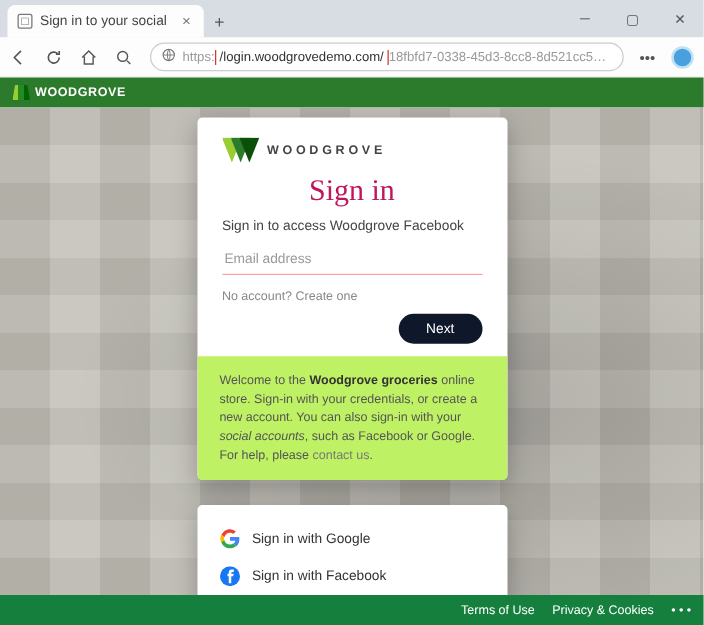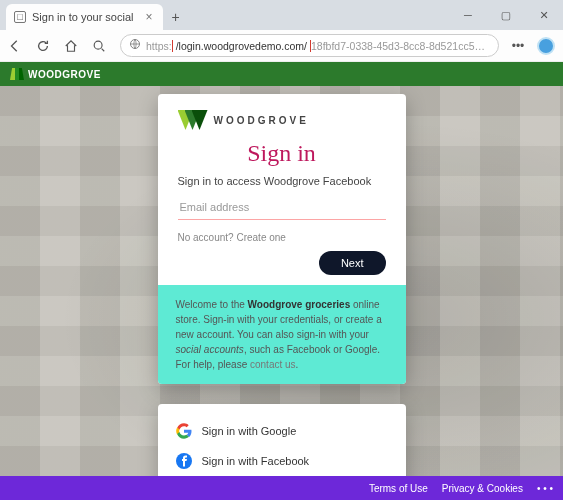--- a/index.html
+++ b/index.html
@@ -40,30 +40,30 @@
   .wood-logo .mark span:nth-child(3){ left:14px; background:#0a4f0a; }
   .wood-logo .txt { font-size: 10px; letter-spacing: 3px; color: #444; font-weight: 600;}
   h1.signin { font-family: Georgia, serif; font-size: 24px; color: #be185d; text-align: center; font-weight: normal; margin: 10px 0 8px;}
   .subhead { font-size: 11px; color: #444; margin-bottom: 10px;}
   .email-input { width: 100%; border: none; border-bottom: 1px solid #fca5a5; padding: 4px 2px 6px; font-size: 11px; color: #333; background: transparent; outline: none;}
   .email-input::placeholder { color: #999; }
   .noacct { font-size: 10px; color: #888; margin-top: 12px; }
   .noacct a { color: #888; text-decoration: none; }
   .next-row { display: flex; justify-content: flex-end; margin-top: 8px;}
   .next-btn { background: #0f172a; color: white; border: none; border-radius: 14px; padding: 6px 22px; font-size: 11px; font-weight: 500;}
-  .info { background: #5eead4; padding: 12px 18px; font-size: 10px; line-height: 1.5; color: #555;}
+  .info { background: #bef264; padding: 12px 18px; font-size: 10px; line-height: 1.5; color: #555;}
   .info b { color: #333; }
   .info i { font-style: italic; }
   .info a { color: #777; text-decoration: none; }
   .social-card { position: absolute; top: 318px; left: 50%; transform: translateX(-50%); width: 248px; background: #fff; border-radius: 4px; box-shadow: 0 6px 20px rgba(0,0,0,0.25); padding: 12px 16px;}
   .social-row { display: flex; align-items: center; gap: 10px; padding: 7px 2px; font-size: 11px; color: #333;}
   .g-icon { width: 16px; height: 16px; position: relative; }
   .g-icon svg, .f-icon svg { width: 16px; height: 16px; display: block;}
   .f-icon { width: 16px; height: 16px; }
-  .footer { height: 24px; background: #6d28d9; color: #fff; font-size: 10px; display: flex; align-items: center; justify-content: flex-end; padding-right: 10px; gap: 14px;}
+  .footer { height: 24px; background: #15803d; color: #fff; font-size: 10px; display: flex; align-items: center; justify-content: flex-end; padding-right: 10px; gap: 14px;}
   .footer span, .footer a { color: #fff; text-decoration: none; }
 </style>
 </head>
 <body>
 
 <div class="titlebar">
   <div class="tab">
     <span class="favicon">☐</span>
     <span>Sign in to your social</span>
     <span class="tab-close">×</span>

